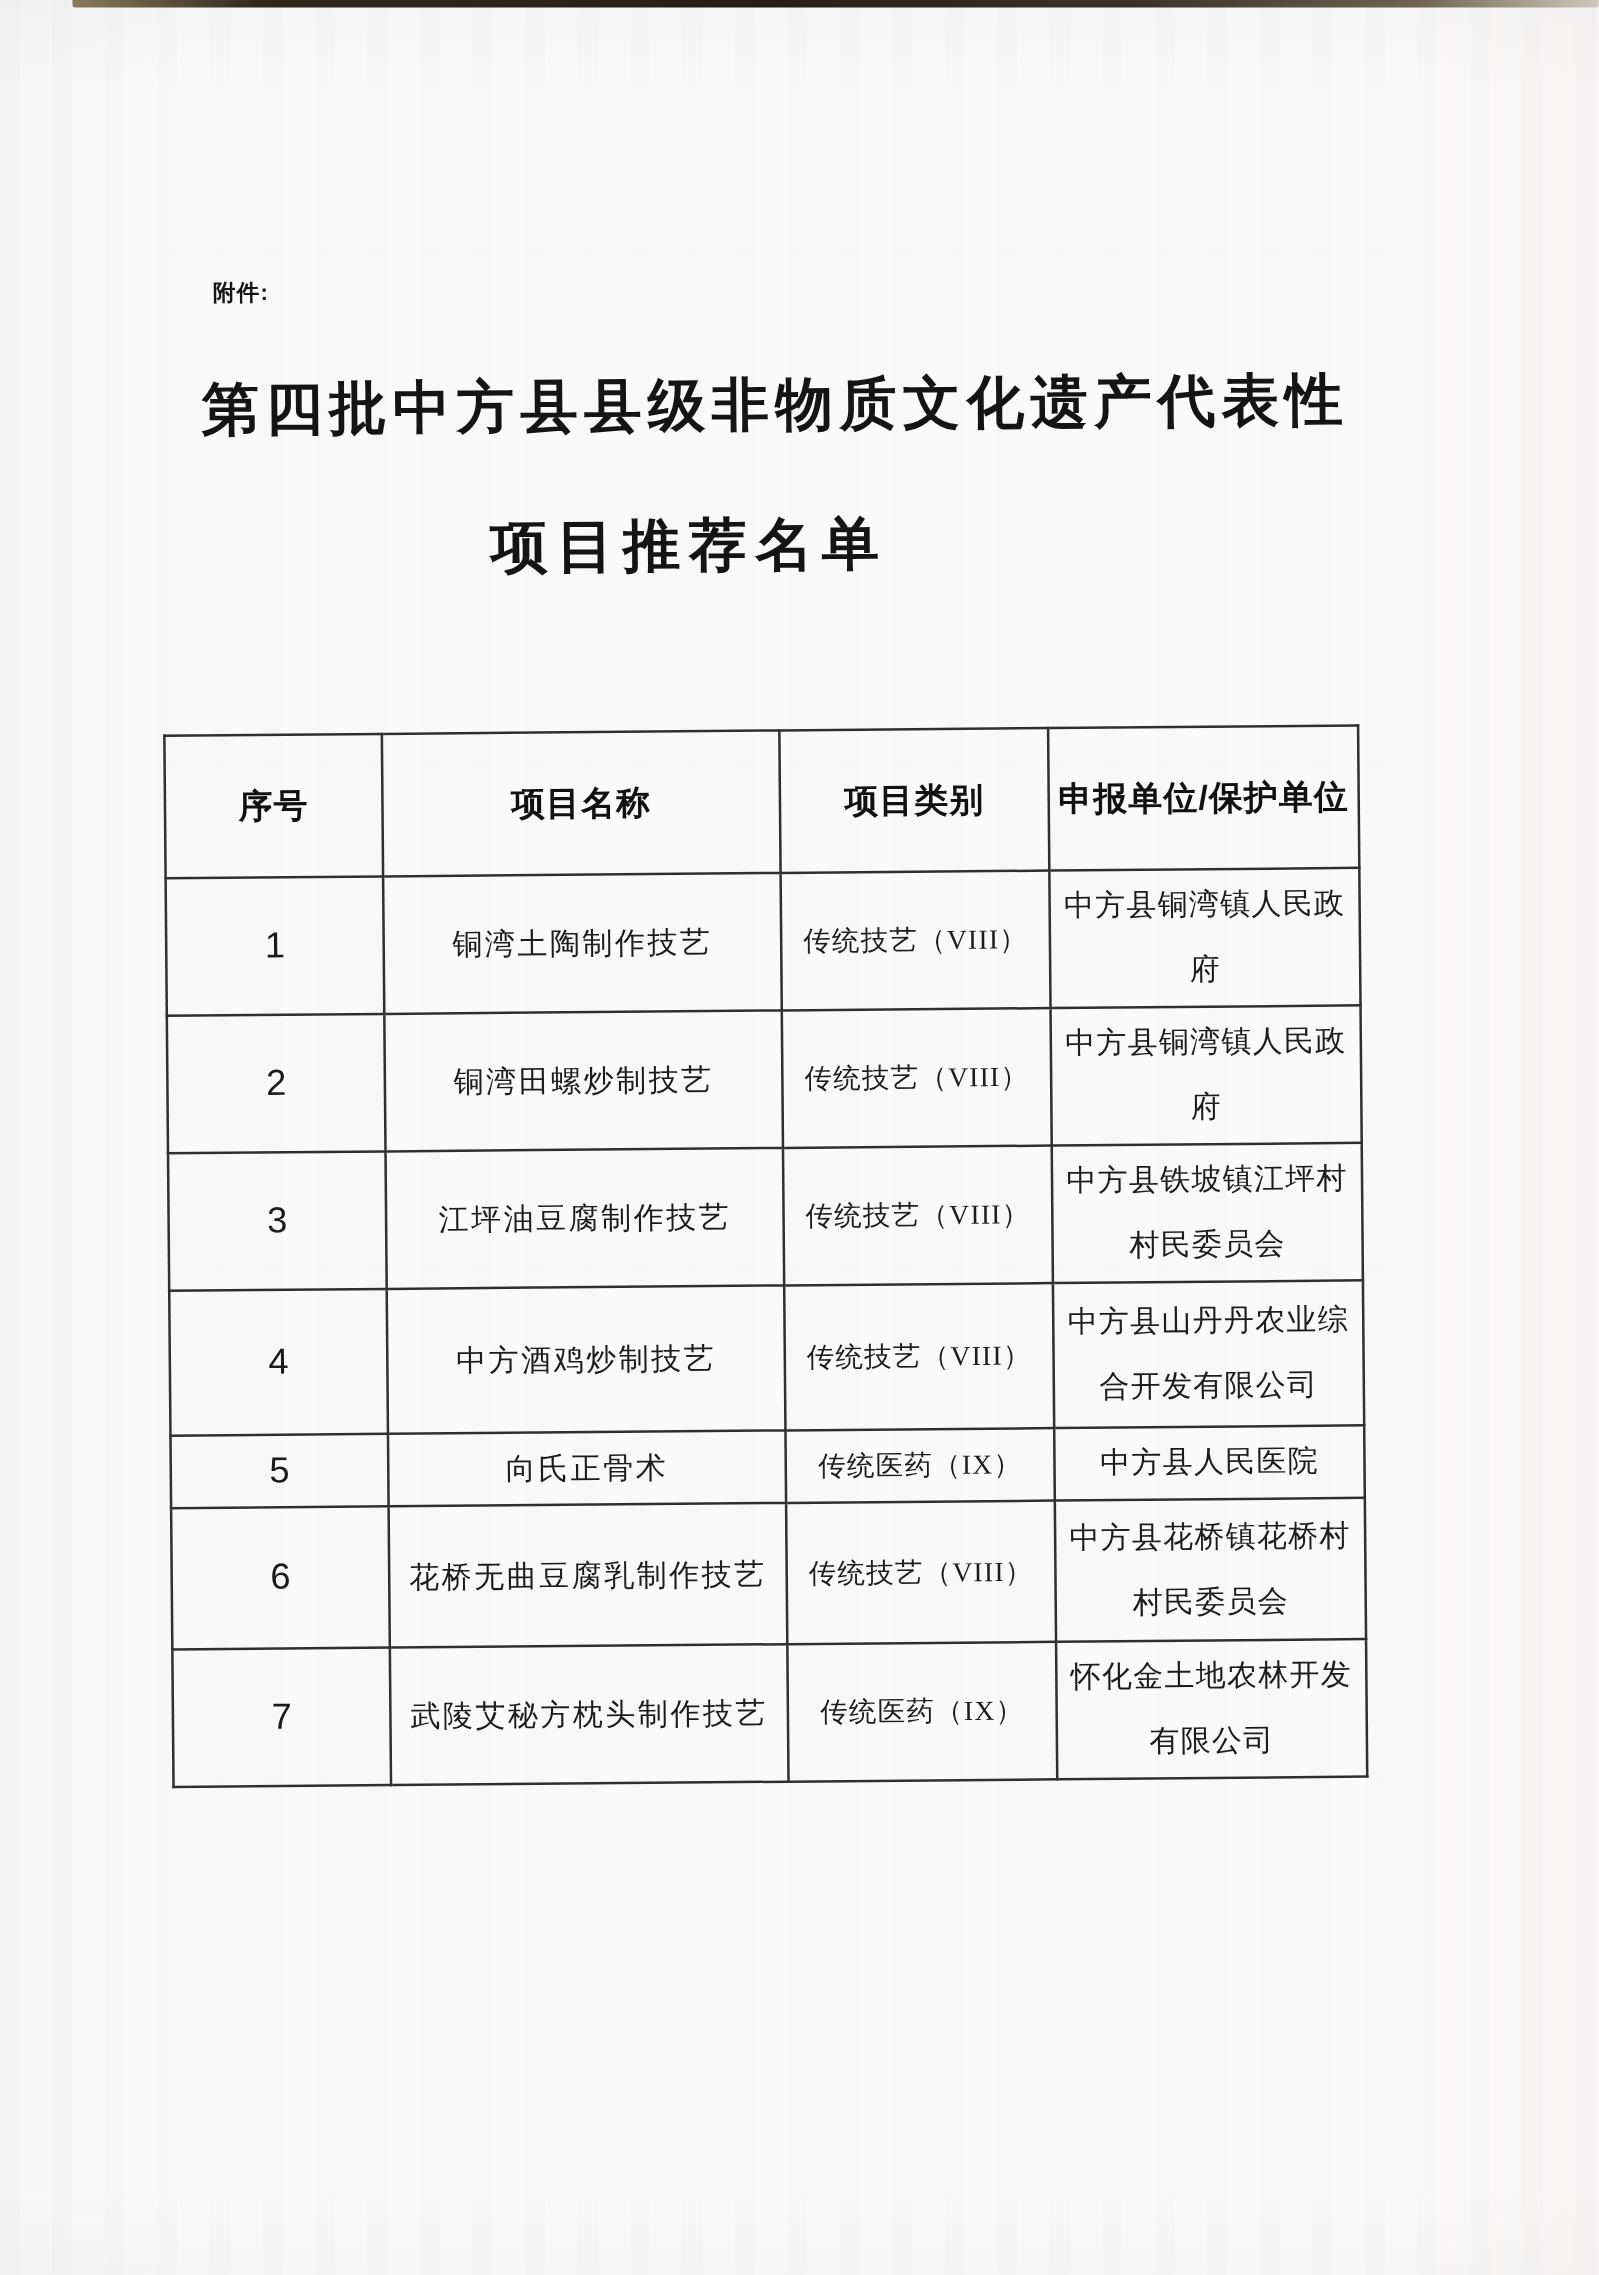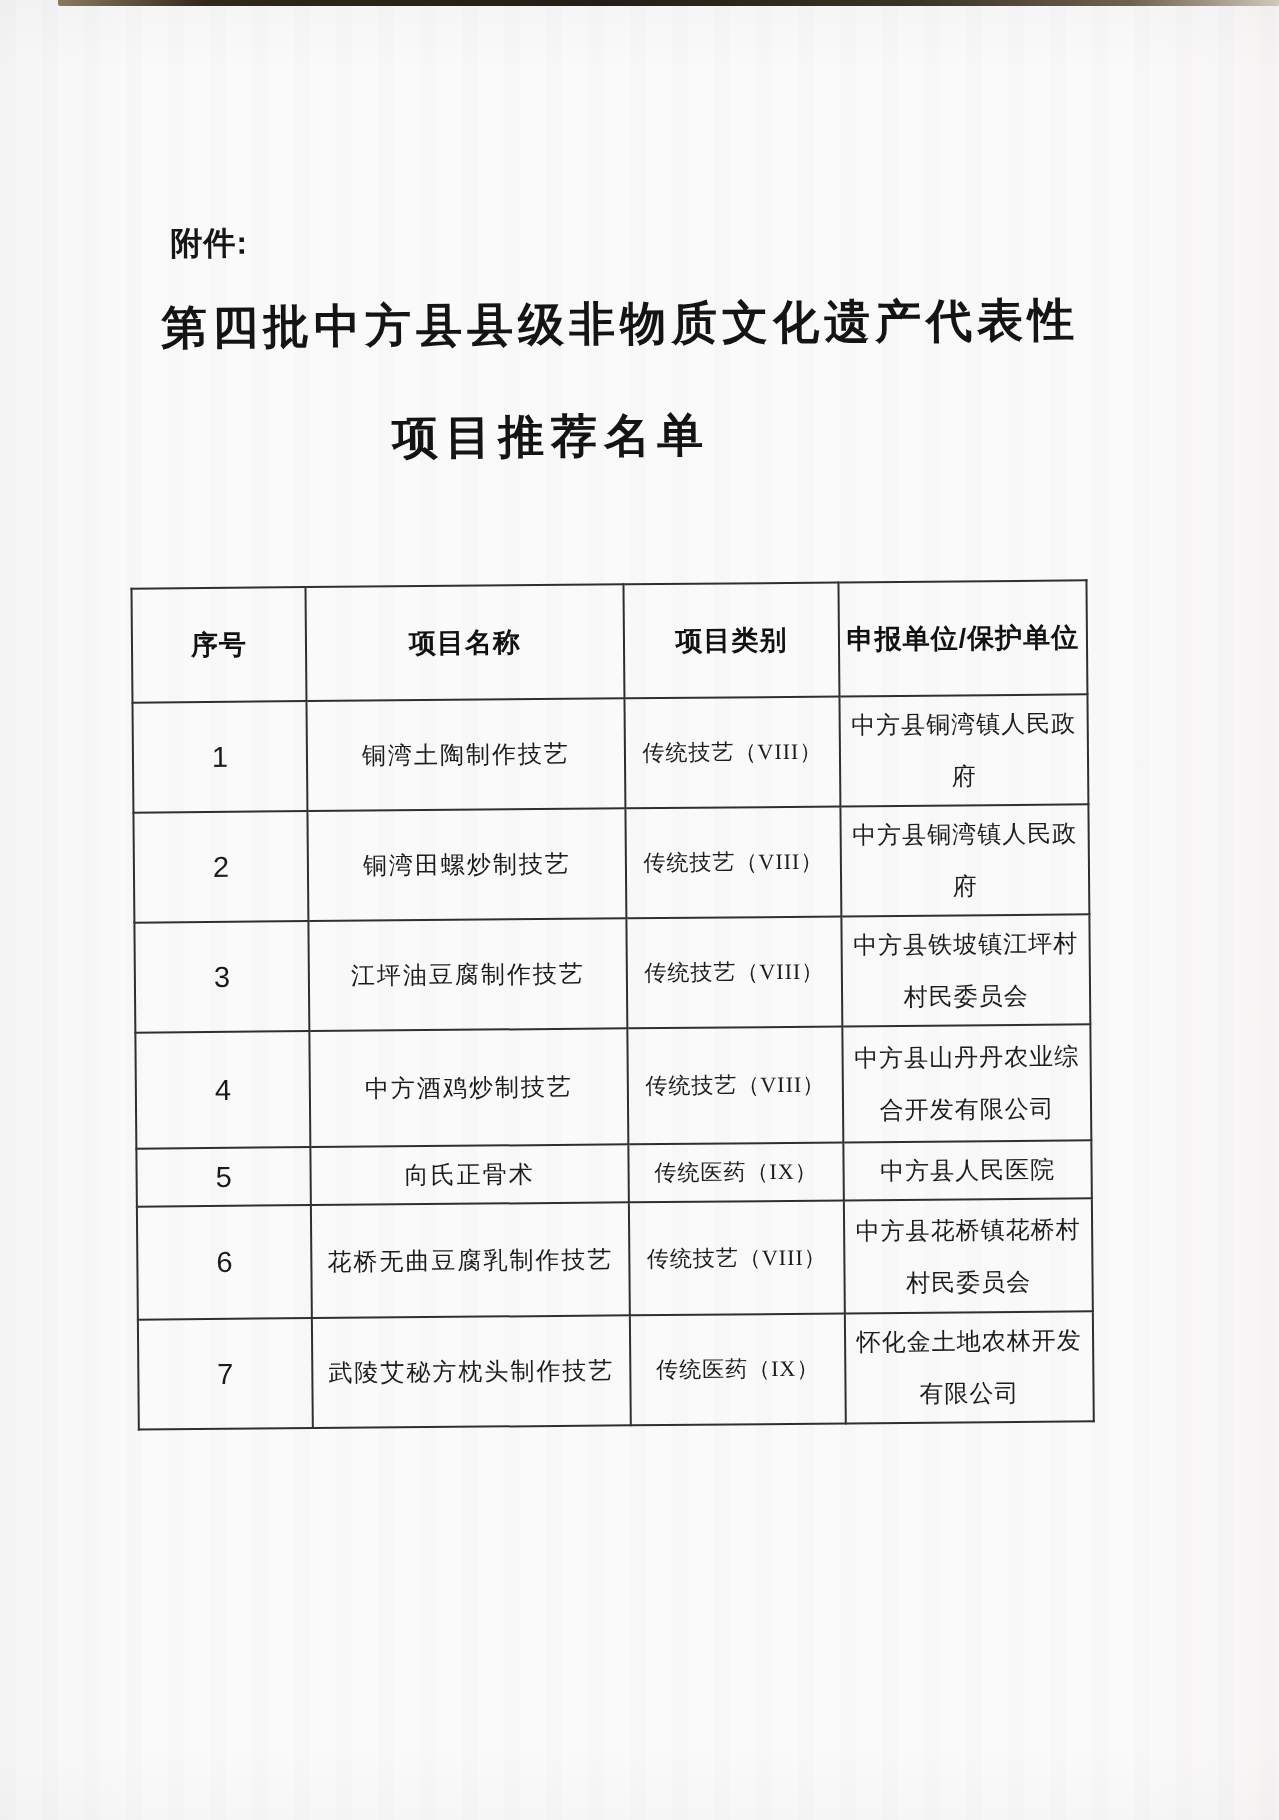--- a/index.html
+++ b/index.html
@@ -24,21 +24,21 @@
     border-radius:0 0 2px 2px;
   }
   .sheet-content{
     position:absolute;inset:0;
     transform:rotate(-0.5deg);
     transform-origin:52% 48%;
   }
   .attachment{
     position:absolute;left:176px;top:218px;
     font-family:"Liberation Sans","DejaVu Sans",sans-serif;
-    font-weight:bold;font-size:32px;letter-spacing:1px;color:#161616;
+    font-weight:bold;font-size:18px;letter-spacing:1px;color:#161616;
   }
   .doc-title{
     position:absolute;text-align:center;
     font-weight:bold;color:#141414;
     font-family:"Liberation Serif","DejaVu Serif",serif;
   }
   .title-line1{left:130px;width:990px;top:293px;font-size:46px;letter-spacing:5px;}
   .title-line2{left:125px;width:860px;top:405px;font-size:46px;letter-spacing:7px;}
   table.nh-table{
     position:absolute;left:133px;top:583px;width:955px;

